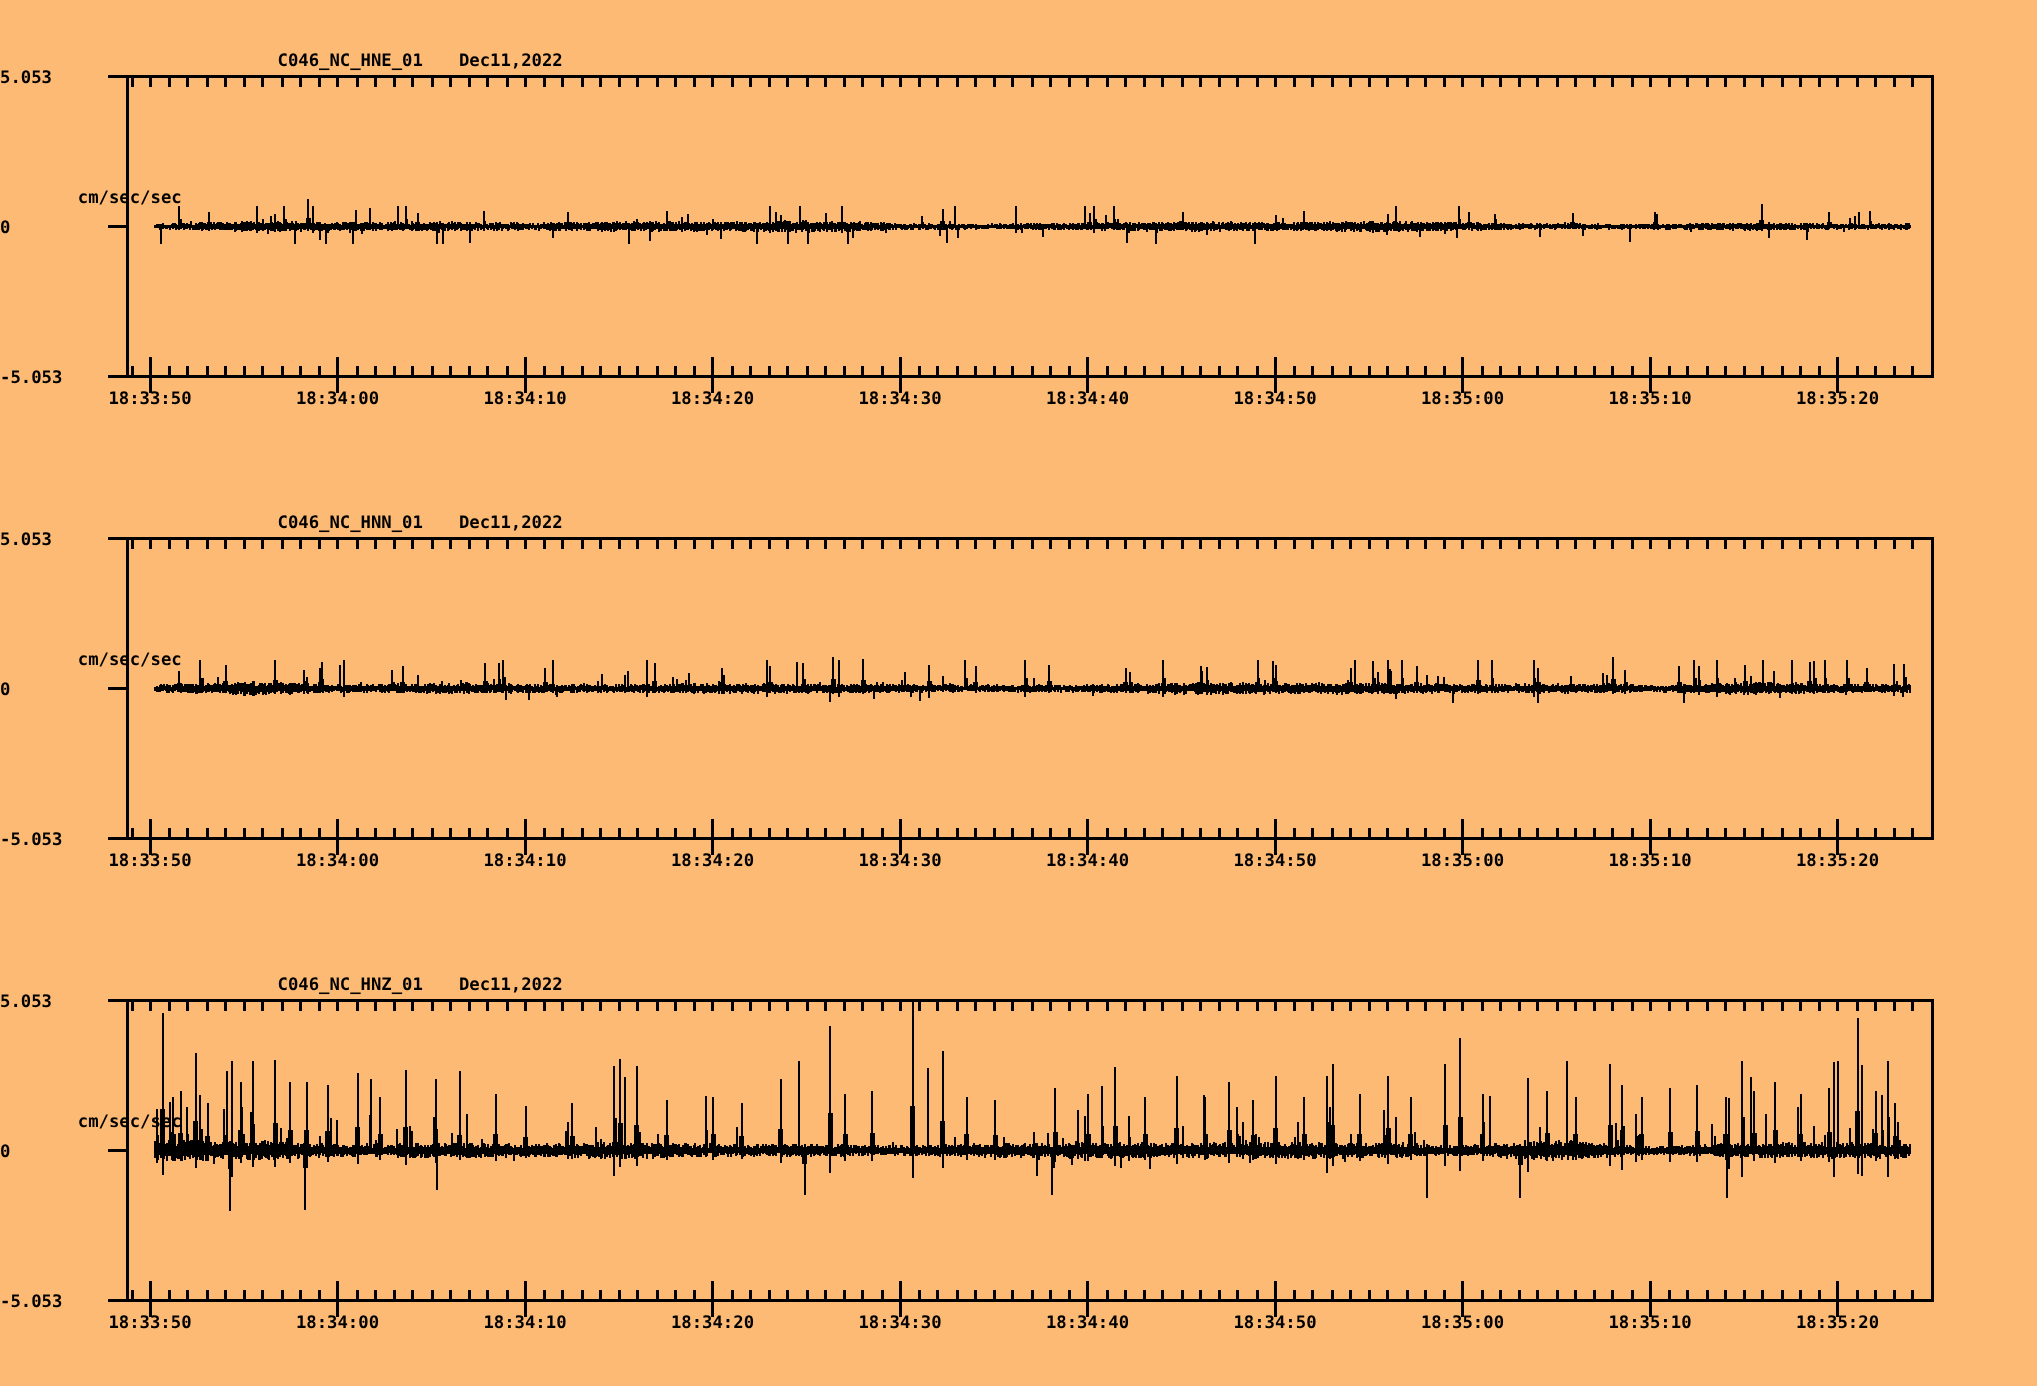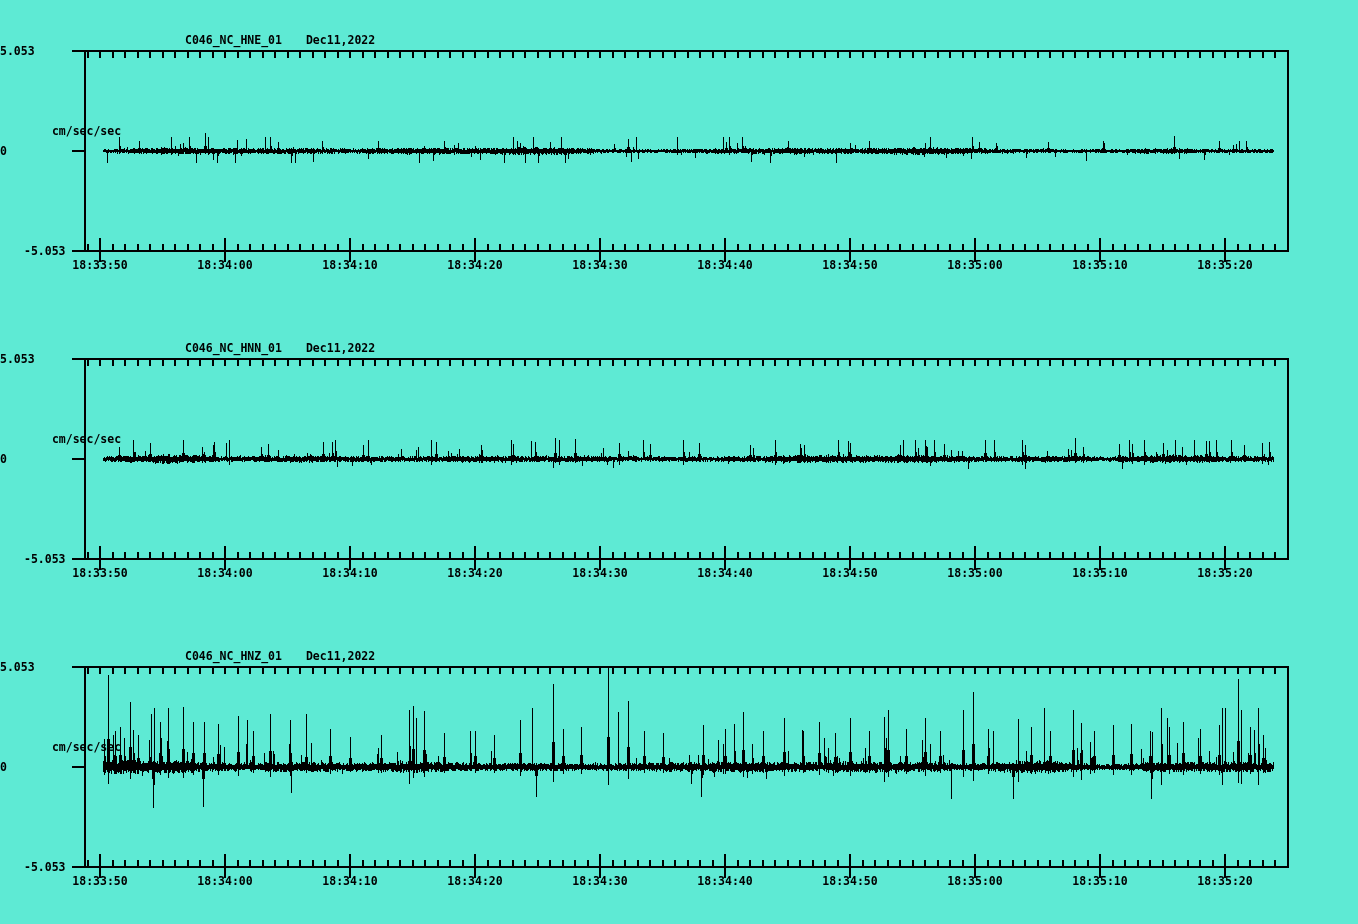--- a/index.html
+++ b/index.html
@@ -1,29 +1,29 @@
 <!DOCTYPE html>
 <html><head>
 <meta charset="utf-8">
 <style>
   html,body{margin:0;padding:0;background:#ffffff;}
   .canvas{
-    position:relative;width:1358px;height:924px;background:#5eead4;
+    position:relative;width:1358px;height:924px;background:#fdba74;
     font-family:"DejaVu Sans Mono", monospace;font-weight:bold;color:#000;
     overflow:hidden;
   }
   .plot-group{position:absolute;left:0;width:1358px;height:308px;}
   .plot-svg{position:absolute;left:0;top:0;width:1358px;height:308px;}
   .txt{position:absolute;font:bold 11.5px "DejaVu Sans Mono", monospace;line-height:14px;white-space:pre;}
   .plot-title{left:185px;top:33px;}
   .plot-title .date-part{display:inline-block;margin-left:24px;}
   .ytick{width:62px;left:0;text-align:left;}
   .ytick-top{top:44px;}
   .ytick-zero{top:144px;}
-  .ytick-bottom{top:244px;padding-left:24px;}
+  .ytick-bottom{top:244px;}
   .yunit{width:77px;left:0;text-align:center;top:124px;padding-left:48px;}
   .xlabels{position:absolute;left:0;top:258px;width:1238px;height:16px;}
   .xlabel{position:absolute;width:90px;text-align:center;font:bold 11.5px "DejaVu Sans Mono", monospace;white-space:pre;}
 </style>
 </head>
 <body>
 
 <div class="canvas">
 
   <div class="plot-group" style="top:0px">

